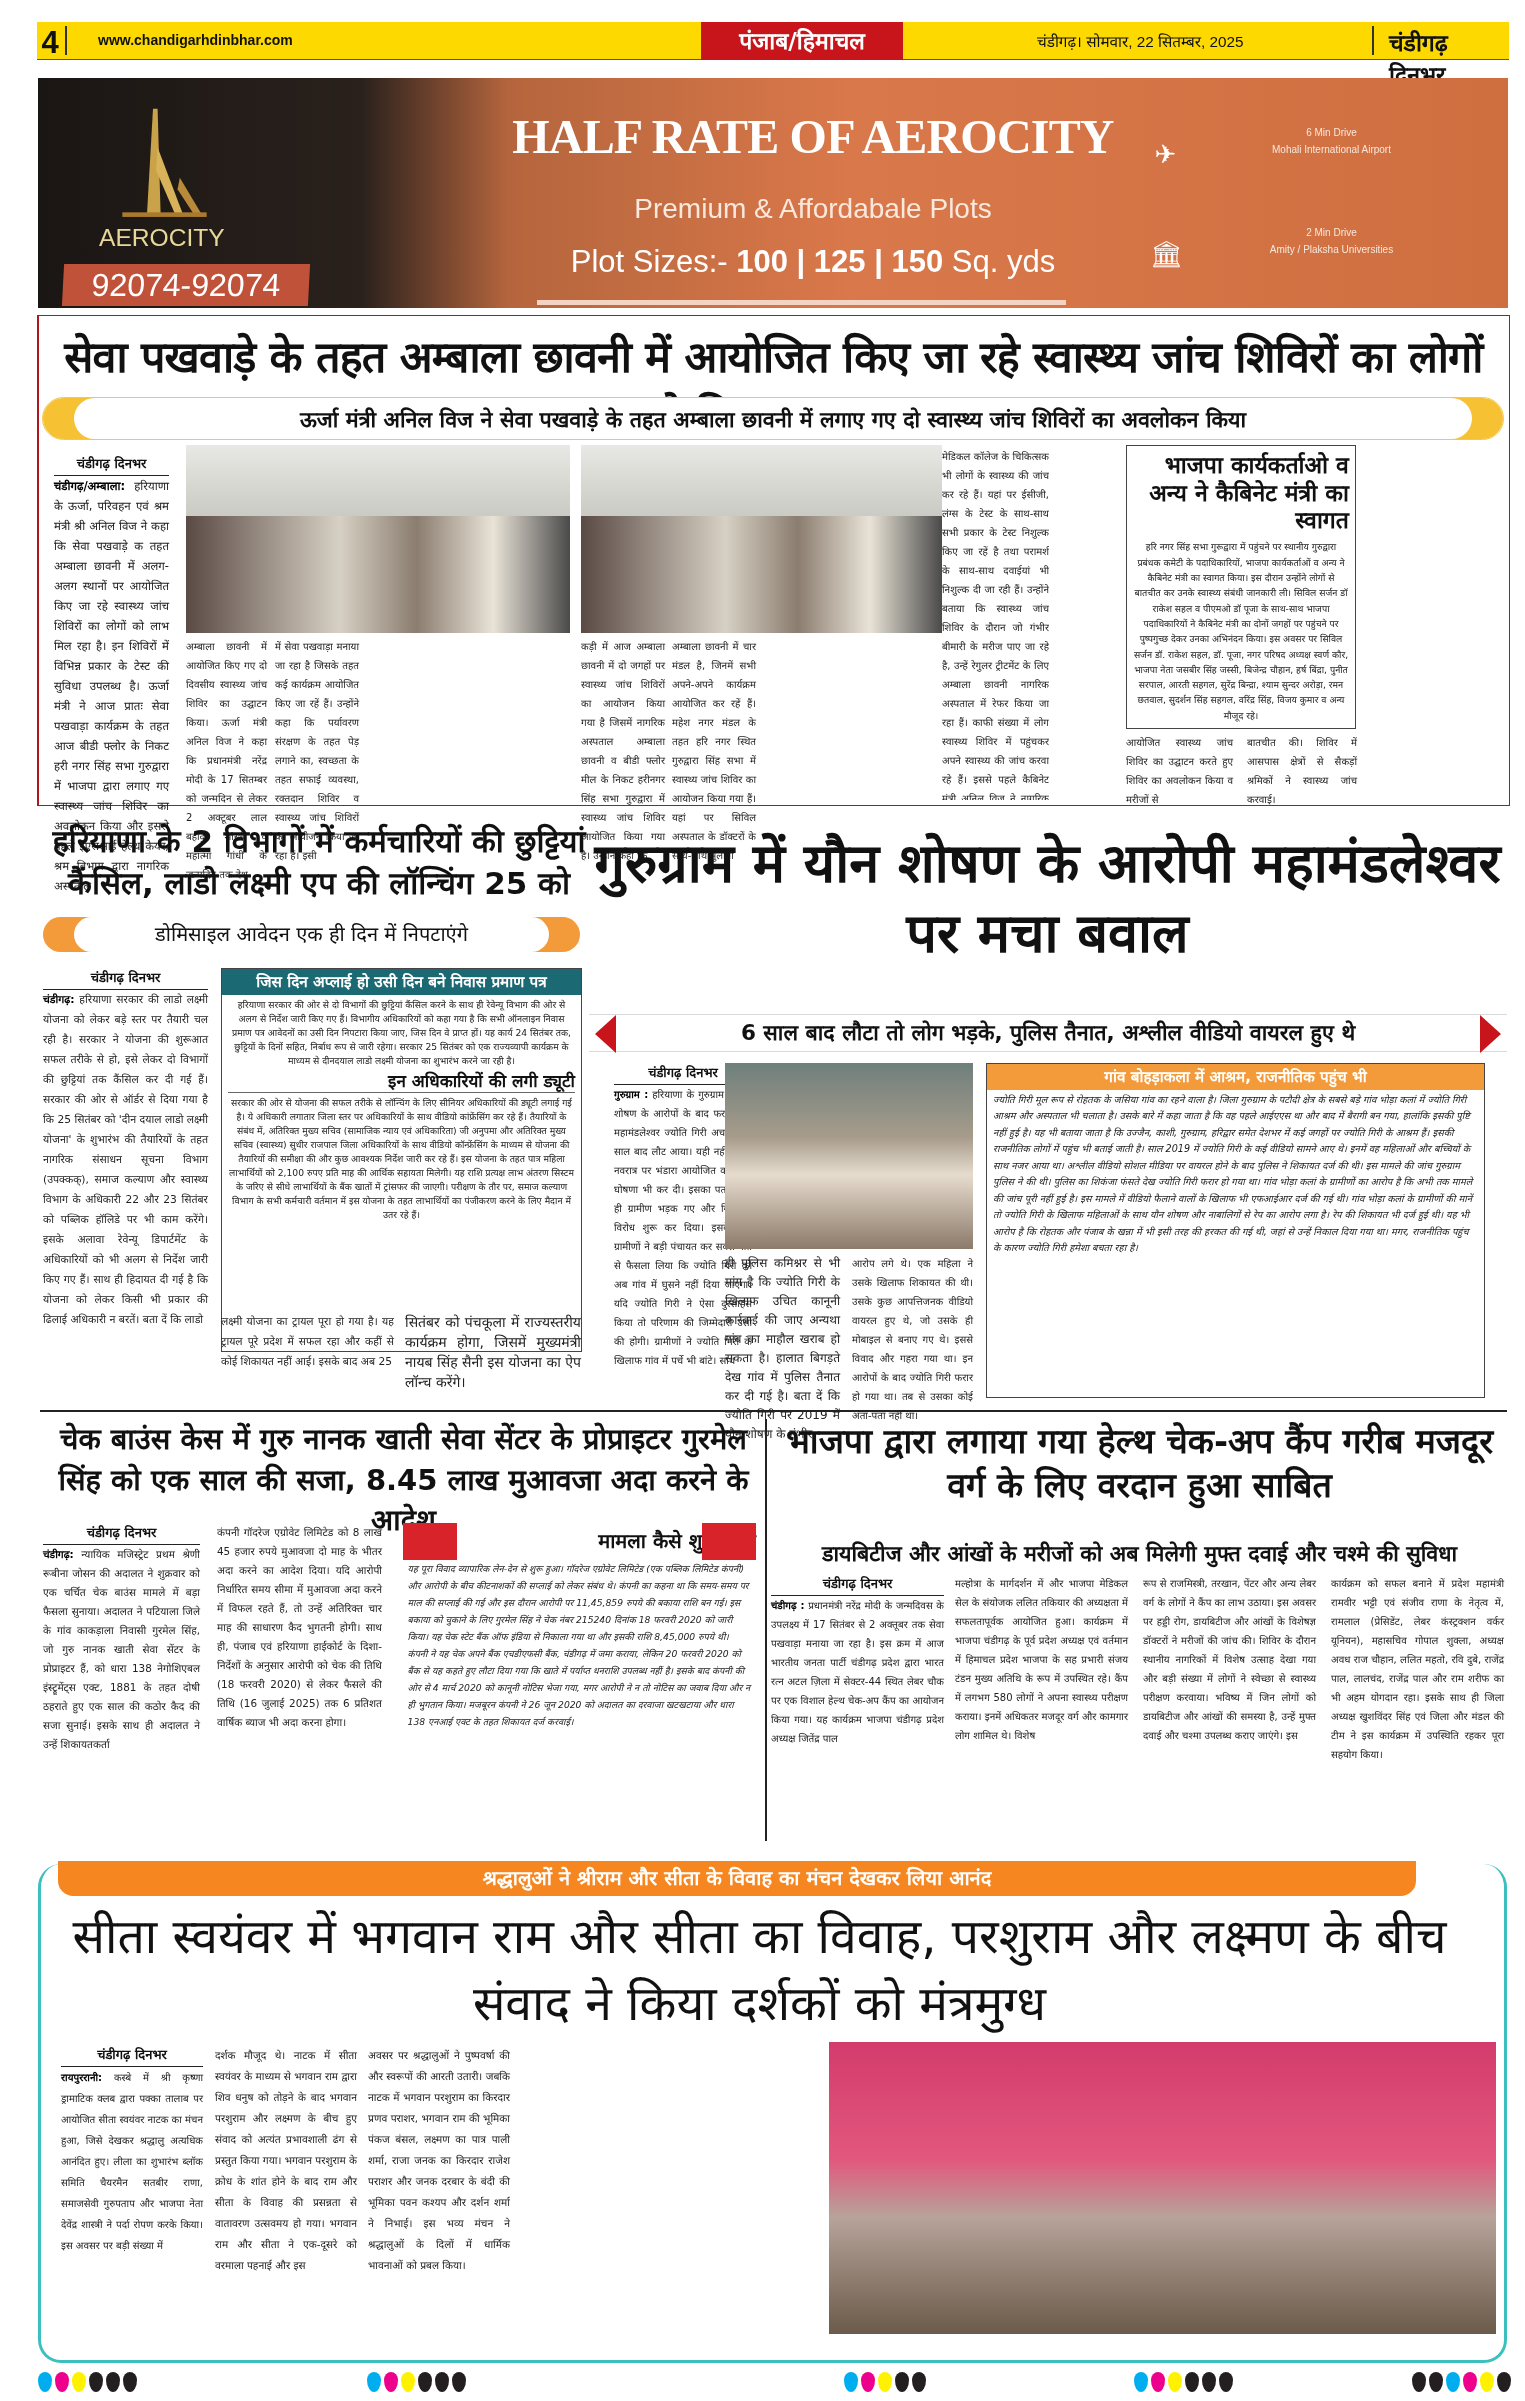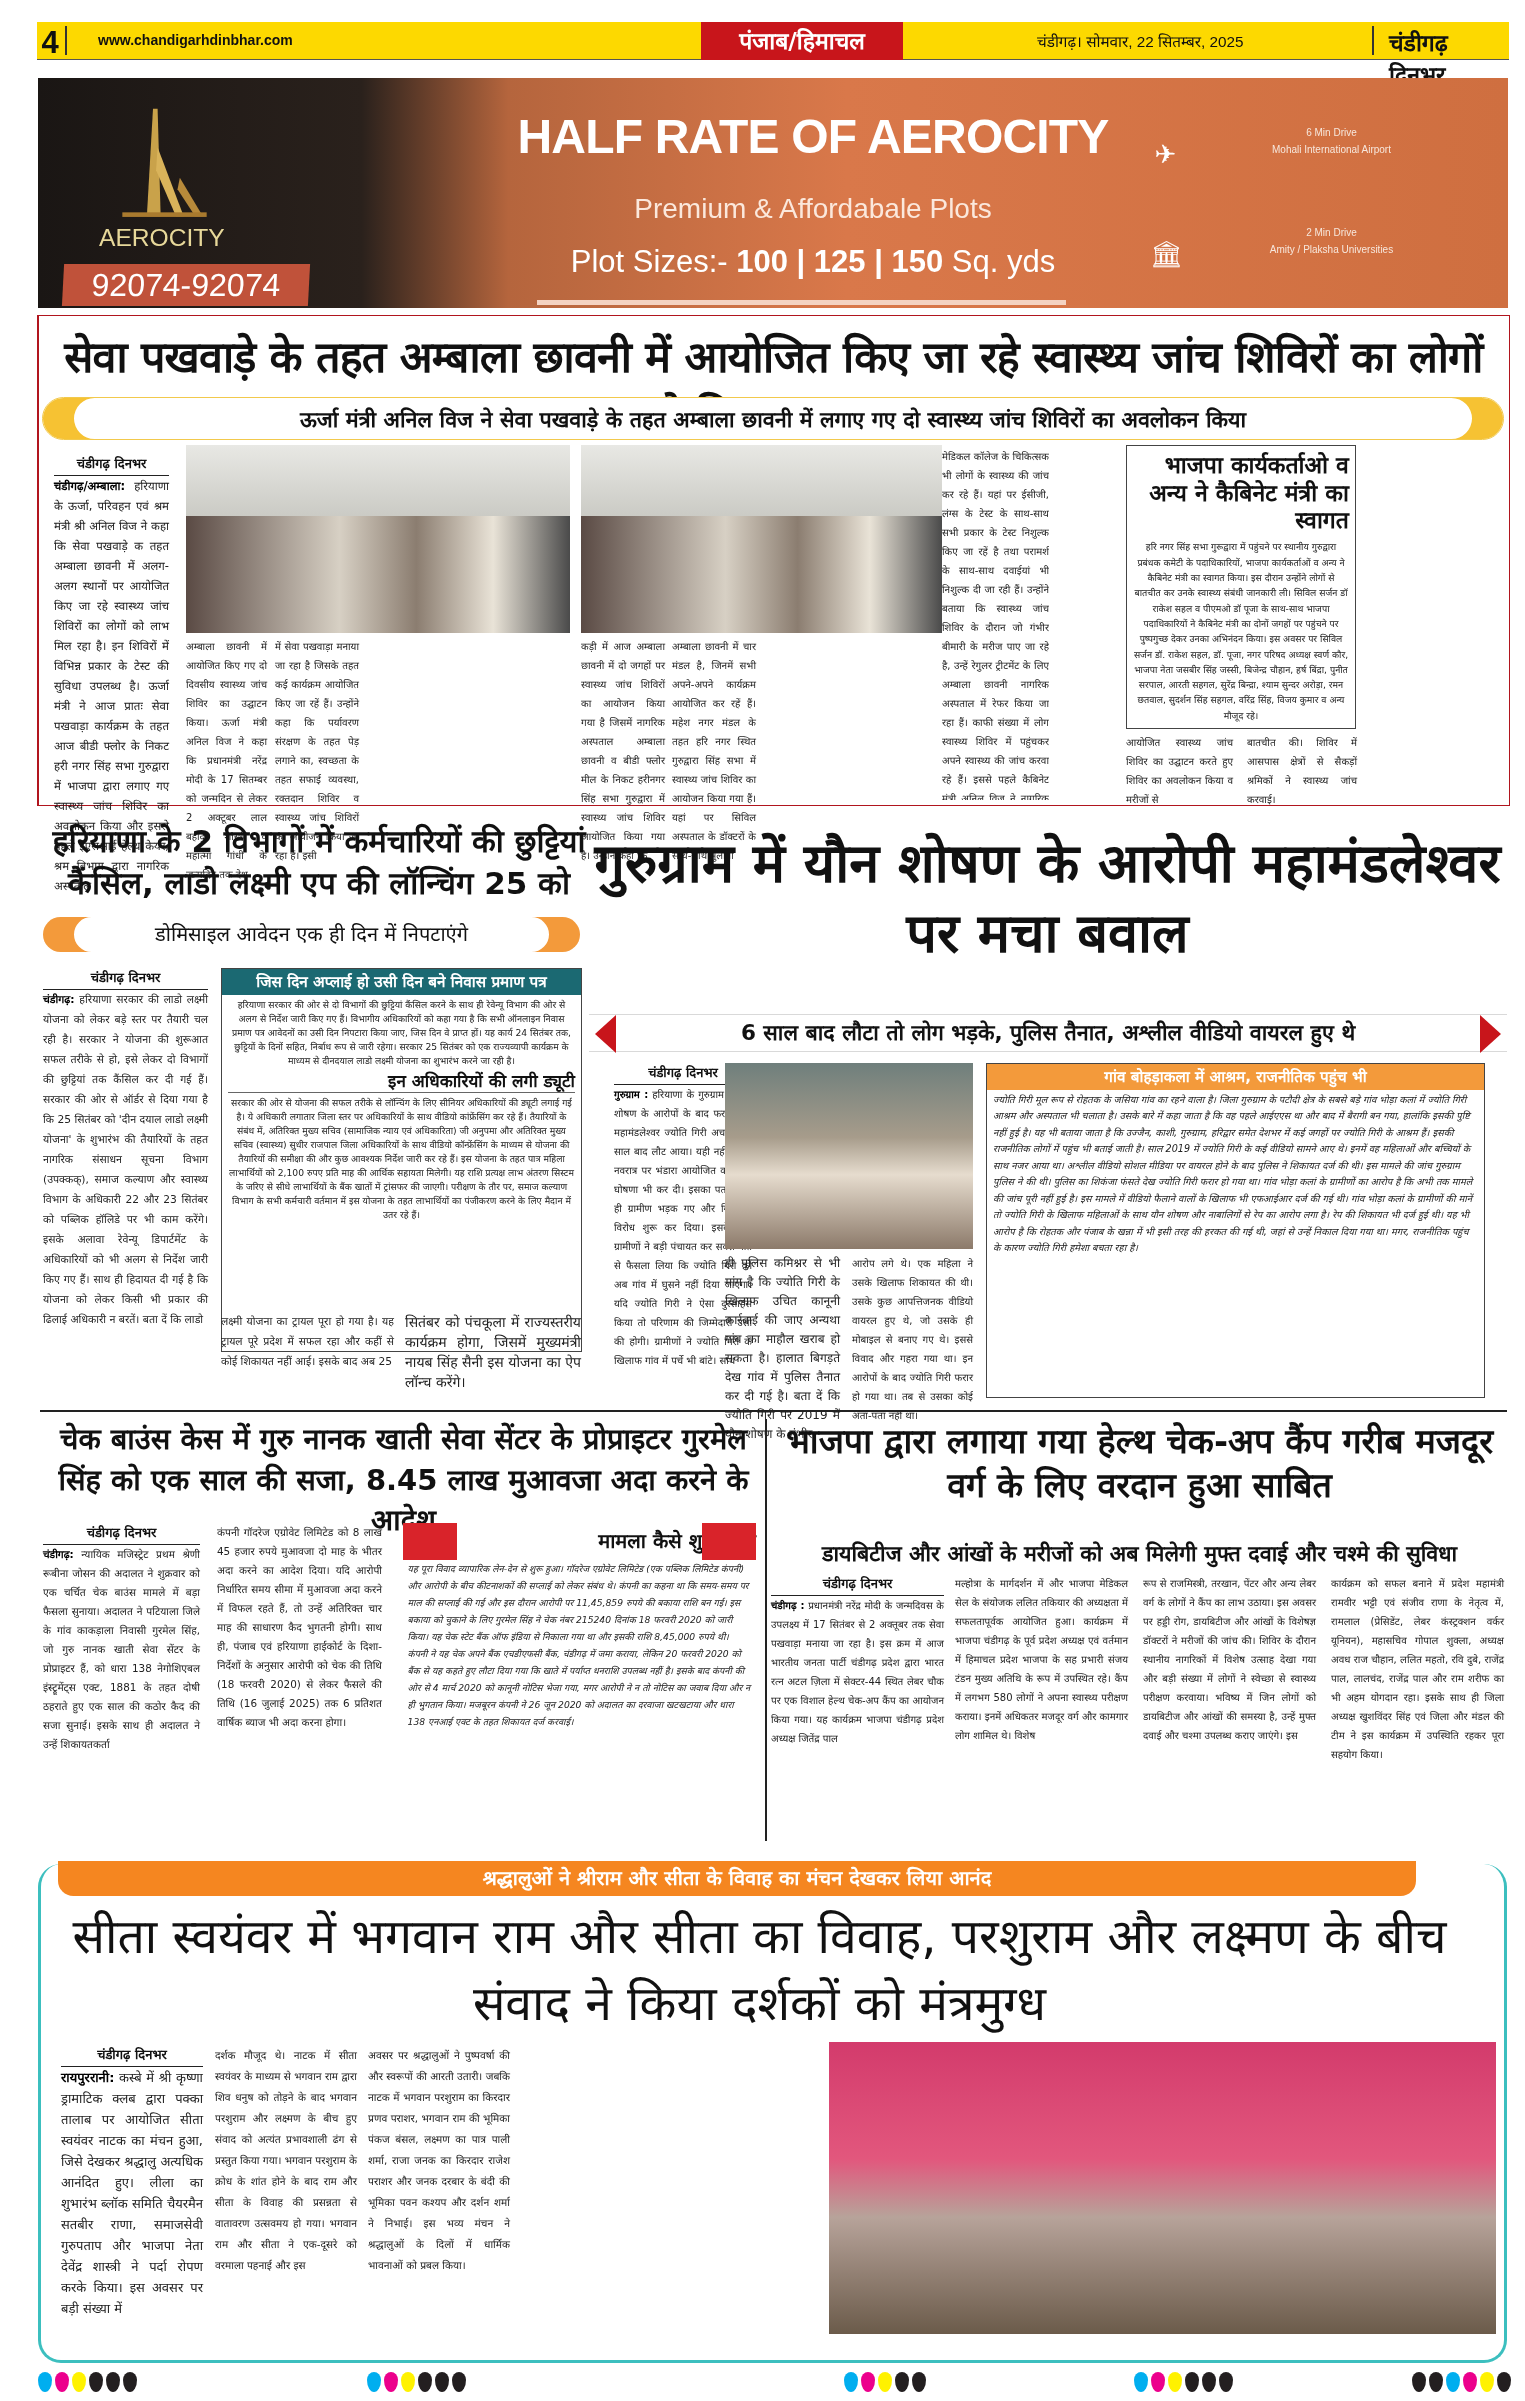--- a/index.html
+++ b/index.html
@@ -11,21 +11,21 @@
 .mast .sep1{left:28px;top:4.6px;width:1.5px;height:29px;background:#333}
 .mast .url{left:61px;top:10.7px;font-size:14px;font-weight:bold;font-family:"Liberation Sans",sans-serif}
 .mast .sec{left:664px;top:0;width:202px;height:38px;background:#c8151b;color:#fff;font-size:23px;font-weight:bold;text-align:center;line-height:38px}
 .mast .date{left:1000px;top:9.2px;font-size:15.3px;font-family:"Liberation Sans",sans-serif}
 .mast .sep2{left:1335px;top:4.6px;width:1.5px;height:29px;background:#333}
 .mast .brand{left:1352px;top:4.6px;font-size:23px;font-weight:bold}
 .ad{left:38px;top:78px;width:1470px;height:230px;background:linear-gradient(90deg,#1a1614 0,#2a211c 22%,#b5653d 32%,#d9784a 55%,#cf6f40 100%)}
 .ad .logo{left:69px;top:23px;width:115px;height:123px}
 .ad .lname{left:61px;top:146px;color:#e7d89a;font-size:24.6px;font-family:"Liberation Sans",sans-serif}
 .ad .phone{left:24.6px;top:186px;width:246px;height:42px;background:#c0523a;color:#fff;font-size:32px;font-family:"Liberation Sans",sans-serif;text-align:center;line-height:42px;transform:skewX(-3deg)}
-.ad .h1{left:468px;top:31px;width:614px;text-align:center;color:#fff;font-size:48px;font-weight:bold;font-family:Liberation Sans, sans-serif;letter-spacing:-0.8px}
+.ad .h1{left:468px;top:31px;width:614px;text-align:center;color:#fff;font-size:48px;font-weight:bold;font-family:Liberation Serif, serif;letter-spacing:-0.8px}
 .ad .h2{left:468px;top:115px;width:614px;text-align:center;color:#fbe8dc;font-size:28px;font-family:"Liberation Sans",sans-serif}
 .ad .h3{left:468px;top:166px;width:614px;text-align:center;color:#fff;font-size:31px;font-family:"Liberation Sans",sans-serif}
 .ad .h3 b{font-weight:bold}
 .ad .uline{left:499px;top:222px;width:529px;height:4.6px;background:#f4d3c2}
 .ad .ico{left:1112px;width:31px;height:31px;color:#fff;font-size:26px;text-align:center}
 .ad .info{left:1159px;width:269px;color:#f7e7dc;font-size:10px;text-align:center;font-family:"Liberation Sans",sans-serif;line-height:1.7}
 .sect1{left:37px;top:315px;width:1473px;height:491px;border:1.5px solid #b1151e;border-left-width:2.3px}
 .head1{left:37px;top:326px;width:1473px;text-align:center;font-size:43px;font-weight:bold;letter-spacing:-0.8px}
 .pill{height:43px;border-radius:21.5px;text-align:center;font-size:21.5px;line-height:43px}
 .pill1{left:42px;top:397px;width:1462px;background:#fff;border:1.5px solid #f2c94c;box-shadow:inset 31px 0 0 #f6c233,inset -31px 0 0 #f6c233;font-weight:bold}
@@ -183,21 +183,21 @@
 </div>
 <div class="abs col" style="left:955px;top:1574px;width:173px;font-size:10px;line-height:19px">मल्होत्रा के मार्गदर्शन में और भाजपा मेडिकल सेल के संयोजक ललित तकियार की अध्यक्षता में सफलतापूर्वक आयोजित हुआ। कार्यक्रम में भाजपा चंडीगढ़ के पूर्व प्रदेश अध्यक्ष एवं वर्तमान में हिमाचल प्रदेश भाजपा के सह प्रभारी संजय टंडन मुख्य अतिथि के रूप में उपस्थित रहे। कैंप में लगभग 580 लोगों ने अपना स्वास्थ्य परीक्षण कराया। इनमें अधिकतर मजदूर वर्ग और कामगार लोग शामिल थे। विशेष</div>
 <div class="abs col" style="left:1143px;top:1574px;width:173px;font-size:10px;line-height:19px">रूप से राजमिस्त्री, तरखान, पेंटर और अन्य लेबर वर्ग के लोगों ने कैंप का लाभ उठाया। इस अवसर पर हड्डी रोग, डायबिटीज और आंखों के विशेषज्ञ डॉक्टरों ने मरीजों की जांच की। शिविर के दौरान स्थानीय नागरिकों में विशेष उत्साह देखा गया और बड़ी संख्या में लोगों ने स्वेच्छा से स्वास्थ्य परीक्षण करवाया। भविष्य में जिन लोगों को डायबिटीज और आंखों की समस्या है, उन्हें मुफ्त दवाई और चश्मा उपलब्ध कराए जाएंगे। इस</div>
 <div class="abs col" style="left:1331px;top:1574px;width:173px;font-size:10px;line-height:19px">कार्यक्रम को सफल बनाने में प्रदेश महामंत्री रामवीर भट्टी एवं संजीव राणा के नेतृत्व में, रामलाल (प्रेसिडेंट, लेबर कंस्ट्रक्शन वर्कर यूनियन), महासचिव गोपाल शुक्ला, अध्यक्ष अवध राज चौहान, ललित महतो, रवि दुबे, राजेंद्र पाल, लालचंद, राजेंद्र पाल और राम शरीफ का भी अहम योगदान रहा। इसके साथ ही जिला अध्यक्ष खुशविंदर सिंह एवं जिला और मंडल की टीम ने इस कार्यक्रम में उपस्थिति रहकर पूरा सहयोग किया।</div>
 
 <div class="abs sect6"></div>
 <div class="abs orange6">श्रद्धालुओं ने श्रीराम और सीता के विवाह का मंचन देखकर लिया आनंद</div>
 <div class="abs head6">सीता स्वयंवर में भगवान राम और सीता का विवाह, परशुराम और लक्ष्मण के बीच संवाद ने किया दर्शकों को मंत्रमुग्ध</div>
 <div class="abs" style="left:61px;top:2045px;width:142px">
   <div class="byline">चंडीगढ़ दिनभर</div>
-  <div class="col" style="font-size:13px;line-height:21px"><b>रायपुररानी:</b> <span>कस्बे में श्री कृष्णा ड्रामाटिक क्लब द्वारा पक्का तालाब पर आयोजित सीता स्वयंवर नाटक का मंचन हुआ, जिसे देखकर श्रद्धालु अत्यधिक आनंदित हुए। लीला का शुभारंभ ब्लॉक समिति चैयरमैन सतबीर राणा, समाजसेवी गुरुपताप और भाजपा नेता देवेंद्र शास्त्री ने पर्दा रोपण करके किया। इस अवसर पर बड़ी संख्या में</span></div>
+  <div class="col" style="font-size:10px;line-height:21px"><b>रायपुररानी:</b> <span>कस्बे में श्री कृष्णा ड्रामाटिक क्लब द्वारा पक्का तालाब पर आयोजित सीता स्वयंवर नाटक का मंचन हुआ, जिसे देखकर श्रद्धालु अत्यधिक आनंदित हुए। लीला का शुभारंभ ब्लॉक समिति चैयरमैन सतबीर राणा, समाजसेवी गुरुपताप और भाजपा नेता देवेंद्र शास्त्री ने पर्दा रोपण करके किया। इस अवसर पर बड़ी संख्या में</span></div>
 </div>
 <div class="abs col" style="left:215px;top:2045px;width:142px;font-size:10.4px;line-height:21px">दर्शक मौजूद थे। नाटक में सीता स्वयंवर के माध्यम से भगवान राम द्वारा शिव धनुष को तोड़ने के बाद भगवान परशुराम और लक्ष्मण के बीच हुए संवाद को अत्यंत प्रभावशाली ढंग से प्रस्तुत किया गया। भगवान परशुराम के क्रोध के शांत होने के बाद राम और सीता के विवाह की प्रसन्नता से वातावरण उत्सवमय हो गया। भगवान राम और सीता ने एक-दूसरे को वरमाला पहनाई और इस</div>
 <div class="abs col" style="left:368px;top:2045px;width:142px;font-size:10.4px;line-height:21px">अवसर पर श्रद्धालुओं ने पुष्पवर्षा की और स्वरूपों की आरती उतारी। जबकि नाटक में भगवान परशुराम का किरदार प्रणव पराशर, भगवान राम की भूमिका पंकज बंसल, लक्ष्मण का पात्र पाली शर्मा, राजा जनक का किरदार राजेश पराशर और जनक दरबार के बंदी की भूमिका पवन कश्यप और दर्शन शर्मा ने निभाई। इस भव्य मंचन ने श्रद्धालुओं के दिलों में धार्मिक भावनाओं को प्रबल किया।</div>
 <div class="abs stage"></div>
 
 <div class="abs regmarks" style="left:38px">
   <div class="dot" style="background:#00aeef"></div>
   <div class="dot" style="background:#ec008c"></div>
   <div class="dot" style="background:#fff200"></div>
   <div class="dot" style="background:#231f20"></div>

